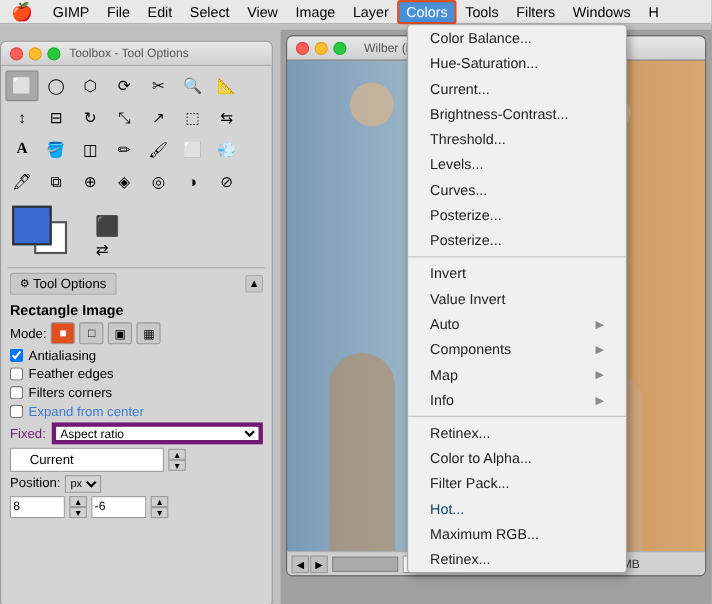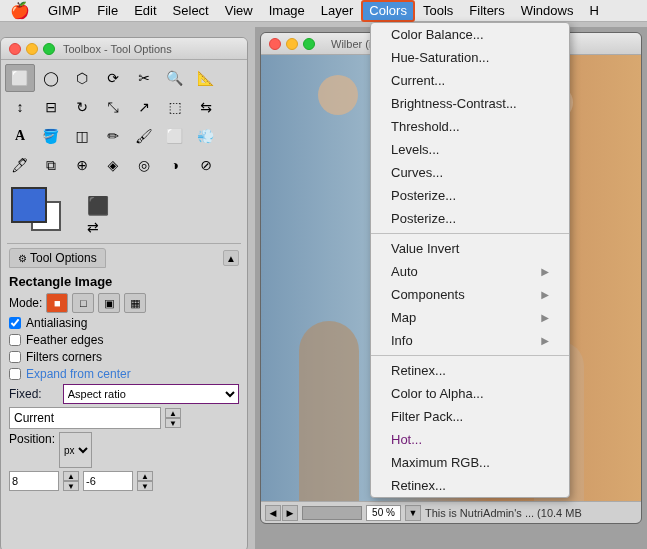--- a/index.html
+++ b/index.html
@@ -206,34 +206,33 @@
       width: 12px;
       height: 12px;
     }
     .select-row {
       display: flex;
       align-items: center;
       gap: 5px;
       margin: 3px 0;
       font-size: 12px;
     }
-    .select-row label { color: #0f172a; text-align: center; }
+    .select-row label { color: #701a75; text-align: center; }
     .select-input {
       flex: 1;
       height: 20px;
       font-size: 11px;
       background: white;
-      border: 1px solid #701a75;
-      margin-left: 16px;
+      border: 4px solid #701a75;
     }
     .text-input {
-      width: 152px;
+      width: 140px;
       height: 22px;
       font-size: 12px;
-      padding: 0 4px;
+      padding: 0 17px;
       border: 1px solid #999;
       background: white;
     }
     .spinbox {
       width: 50px;
       height: 20px;
       font-size: 11px;
       padding: 0 2px;
       border: 1px solid #999;
       background: white;
@@ -255,21 +254,21 @@
       cursor: pointer;
     }
     .position-row {
       display: flex;
       align-items: flex-start;
       gap: 4px;
       margin: 3px 0;
       font-size: 12px;
     }
     .unit-select {
-      height: 36px;
+      height: 16px;
       font-size: 10px;
       border: 1px solid #999;
       background: #d4d4d4;
     }
 
     
     .main-area {
       position: absolute;
       top: 27px;
       left: 255px;
@@ -370,21 +369,21 @@
     .menu-item {
       padding: 4px 20px;
       font-size: 13px;
       cursor: pointer;
       display: flex;
       align-items: center;
       justify-content: space-between;
       color: #222;
       white-space: nowrap;
     }
-    .menu-item.disabled { color: #701a75; cursor: default; }
+    .menu-item.disabled { color: #0c4a6e; cursor: default; }
     .menu-separator {
       height: 1px;
       background: #c0c0c0;
       margin: 3px 0;
     }
     .menu-arrow {
       font-size: 10px;
       color: #888;
     }
   </style>
@@ -597,20 +596,23 @@
   <div class="menu-item">
     <span>Posterize...</span>
   </div>
   <div class="menu-item">
     <span>Posterize...</span>
   </div>
 
   <div class="menu-separator"></div>
 
   <div class="menu-item">
+    <span>Invert</span>
+  </div>
+  <div class="menu-item">
     <span>Value Invert</span>
   </div>
   <div class="menu-item">
     <span>Auto</span>
     <span class="menu-arrow">▶</span>
   </div>
   <div class="menu-item">
     <span>Components</span>
     <span class="menu-arrow">▶</span>
   </div>

